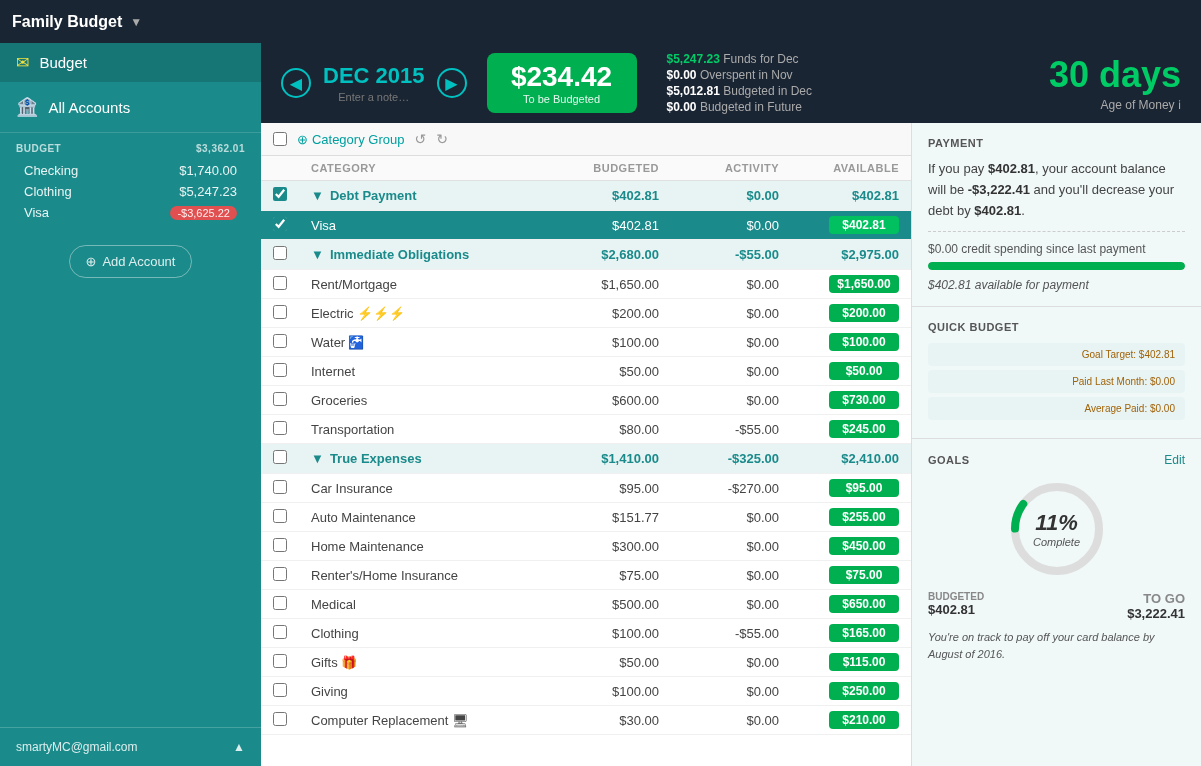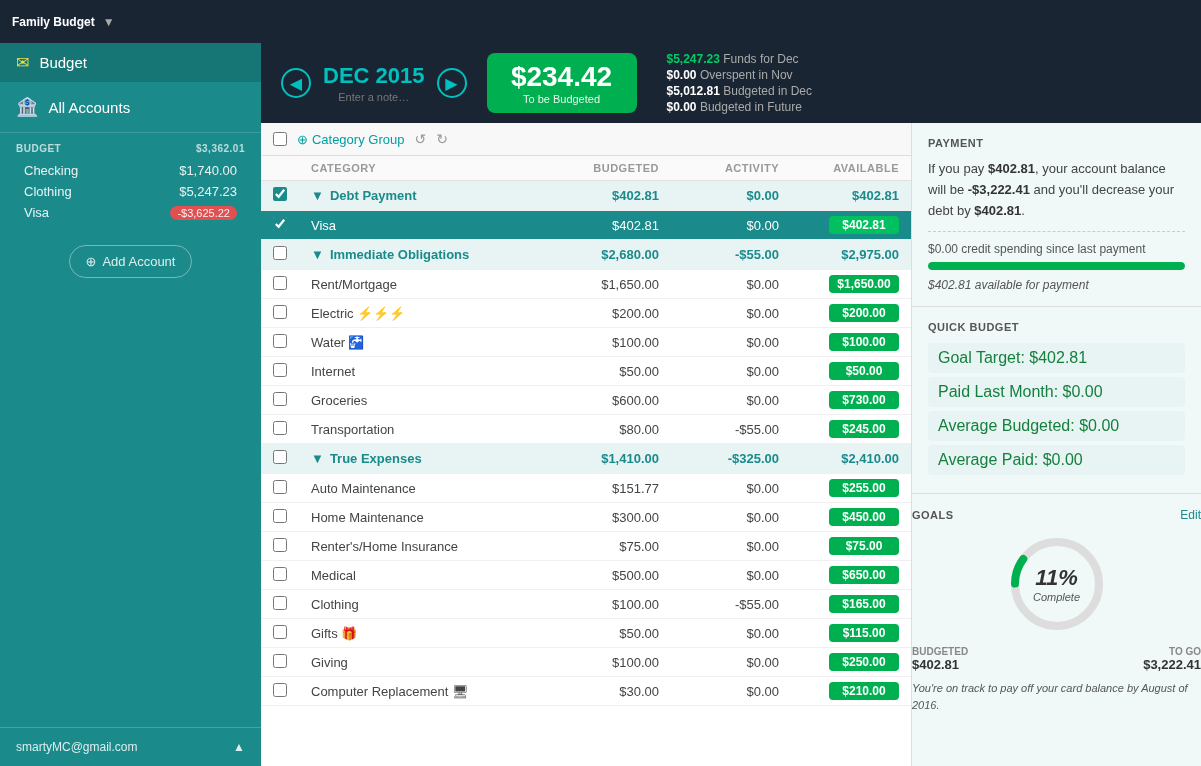--- a/index.html
+++ b/index.html
@@ -1,20 +1,20 @@
 <!DOCTYPE html>
 <html><head>
   <meta charset="utf-8">
   <style>
     * { box-sizing: border-box; margin: 0; padding: 0; }
     body { font-family: -apple-system, BlinkMacSystemFont, 'Segoe UI', sans-serif; font-size: 13px; background: #f0f0f0; display: flex; flex-direction: column; height: 766px; overflow: hidden; }
 
     
     .top-header { background: #1a2533; height: 43px; display: flex; align-items: center; padding: 0 12px; gap: 8px; flex-shrink: 0; }
-    .app-title { color: #fff; font-size: 12px; font-weight: 700; }
+    .app-title { color: #fff; font-size: 16px; font-weight: 700; }
     .dropdown-arrow { color: #aaa; font-size: 12px; }
 
     
     .main-layout { display: flex; flex: 1; overflow: hidden; }
 
     
     .sidebar { width: 261px; background: #1a8a8a; display: flex; flex-direction: column; flex-shrink: 0; color: #fff; }
     .sidebar-budget-item { padding: 10px 16px; display: flex; align-items: center; gap: 10px; background: rgba(0,0,0,0.15); }
     .sidebar-budget-item .icon { font-size: 16px; color: #f0e040; }
     .sidebar-budget-label { font-size: 15px; font-weight: 500; }
@@ -93,23 +93,23 @@
     .payment-text { font-size: 13px; color: #444; line-height: 1.6; }
     .payment-text strong { color: #333; }
     .payment-divider { border: none; border-top: 1px dashed #ccc; margin: 10px 0; }
     .credit-text { font-size: 12px; color: #555; margin-bottom: 6px; }
     .progress-bar-bg { background: #ddd; height: 8px; border-radius: 4px; overflow: hidden; margin-bottom: 8px; }
     .progress-bar-fill { background: #00b050; height: 100%; border-radius: 4px; }
     .avail-payment { font-size: 12px; color: #555; font-style: italic; }
 
     .quick-budget-section { padding: 14px 16px; border-bottom: 1px solid #ddd; }
     .quick-budget-title { font-size: 11px; font-weight: 700; color: #555; text-transform: uppercase; letter-spacing: 0.5px; margin-bottom: 10px; }
-    .qb-row { background: #e8f4f4; border-radius: 4px; padding: 6px 10px; margin-bottom: 4px; font-size: 16px; color: #15803d; cursor: pointer; }
-
-    .goals-section { padding: 14px 0; }
+    .qb-row { background: #e8f4f4; border-radius: 4px; padding: 6px 10px; margin-bottom: 4px; font-size: 10px; color: #a16207; cursor: pointer; text-align: right; }
+
+    .goals-section { padding: 14px 16px; }
     .goals-header { display: flex; justify-content: space-between; align-items: center; margin-bottom: 12px; }
     .goals-title { font-size: 11px; font-weight: 700; color: #555; text-transform: uppercase; letter-spacing: 0.5px; }
     .goals-edit { font-size: 12px; color: #1a8a8a; cursor: pointer; }
     .goals-circle-container { display: flex; justify-content: center; margin-bottom: 12px; }
     .goals-circle { position: relative; width: 100px; height: 100px; font-style: italic; }
     .goals-circle svg { width: 100px; height: 100px; }
     .goals-circle-text { position: absolute; top: 50%; left: 50%; transform: translate(-50%, -50%); text-align: center; }
     .goals-pct { font-size: 22px; font-weight: 700; color: #333; }
     .goals-complete { font-size: 11px; color: #555; }
     .goals-footer { display: flex; justify-content: space-between; font-size: 12px; color: #555; margin-bottom: 8px; }
@@ -204,20 +204,24 @@
         <div class="budget-stat">
           <span class="white">$5,012.81</span>
           <span>Budgeted in Dec</span>
         </div>
         <div class="budget-stat">
           <span class="white">$0.00</span>
           <span>Budgeted in Future</span>
         </div>
       </div>
 
+      <div class="age-money">
+        <div class="age-days">30 days</div>
+        <div class="age-label">Age of Money ℹ</div>
+      </div>
     </div>
 
     <div class="budget-body">
 
       <div class="budget-table-area">
 
         <div class="table-toolbar">
           <input type="checkbox" style="">
           <span class="add-category-btn">
             <span>⊕</span>
@@ -318,20 +322,27 @@
         <span>▼</span>
         <strong>True Expenses</strong>
       </div>
     </td>
     <td class="col-budgeted">$1,410.00</td>
     <td class="col-activity activity-neg">-$325.00</td>
     <td class="col-available">$2,410.00</td>
   </tr>
               <tr class="item-row">
       <td class="col-check"><input type="checkbox" style=""></td>
+      <td class="col-category item-name">Car Insurance</td>
+      <td class="col-budgeted">$95.00</td>
+      <td class="col-activity activity-neg">-$270.00</td>
+      <td class="col-available"><span class="avail-green">$95.00</span></td>
+    </tr>
+              <tr class="item-row">
+      <td class="col-check"><input type="checkbox" style=""></td>
       <td class="col-category item-name">Auto Maintenance</td>
       <td class="col-budgeted">$151.77</td>
       <td class="col-activity activity-gray">$0.00</td>
       <td class="col-available"><span class="avail-green">$255.00</span></td>
     </tr>
               <tr class="item-row">
       <td class="col-check"><input type="checkbox" style=""></td>
       <td class="col-category item-name">Home Maintenance</td>
       <td class="col-budgeted">$300.00</td>
       <td class="col-activity activity-gray">$0.00</td>
@@ -395,21 +406,20 @@
           <div class="progress-bar-bg">
             <div class="progress-bar-fill" style="width:100%"></div>
           </div>
           <div class="avail-payment">$402.81 available for payment</div>
         </div>
 
         <div class="quick-budget-section">
           <div class="quick-budget-title">QUICK BUDGET</div>
           <div class="qb-row">Goal Target: $402.81</div>
           <div class="qb-row">Paid Last Month: $0.00</div>
-          <div class="qb-row">Average Budgeted: $0.00</div>
           <div class="qb-row">Average Paid: $0.00</div>
         </div>
 
         <div class="goals-section">
           <div class="goals-header">
             <span class="goals-title">GOALS</span>
             <span class="goals-edit">Edit</span>
           </div>
           <div class="goals-circle-container">
             <div class="goals-circle">
@@ -422,21 +432,21 @@
                 <div class="goals-complete">Complete</div>
               </div>
             </div>
           </div>
           <div class="goals-footer">
             <div>
               <div style="font-size:10px;color:#888;font-weight:700;">BUDGETED</div>
               <span style="font-weight:700;color:#333;font-size:13px;">$402.81</span>
             </div>
             <div style="text-align:right;">
-              <div style="font-size:10px;color:#888;font-weight:700;">TO GO</div>
+              <div style="font-size:13px;color:#888;font-weight:700;">TO GO</div>
               <span style="font-weight:700;color:#333;font-size:13px;">$3,222.41</span>
             </div>
           </div>
           <div class="goals-track">You're on track to pay off your card balance by August of 2016.</div>
         </div>
 
       </div>
     </div>
   </div>
 </div>

